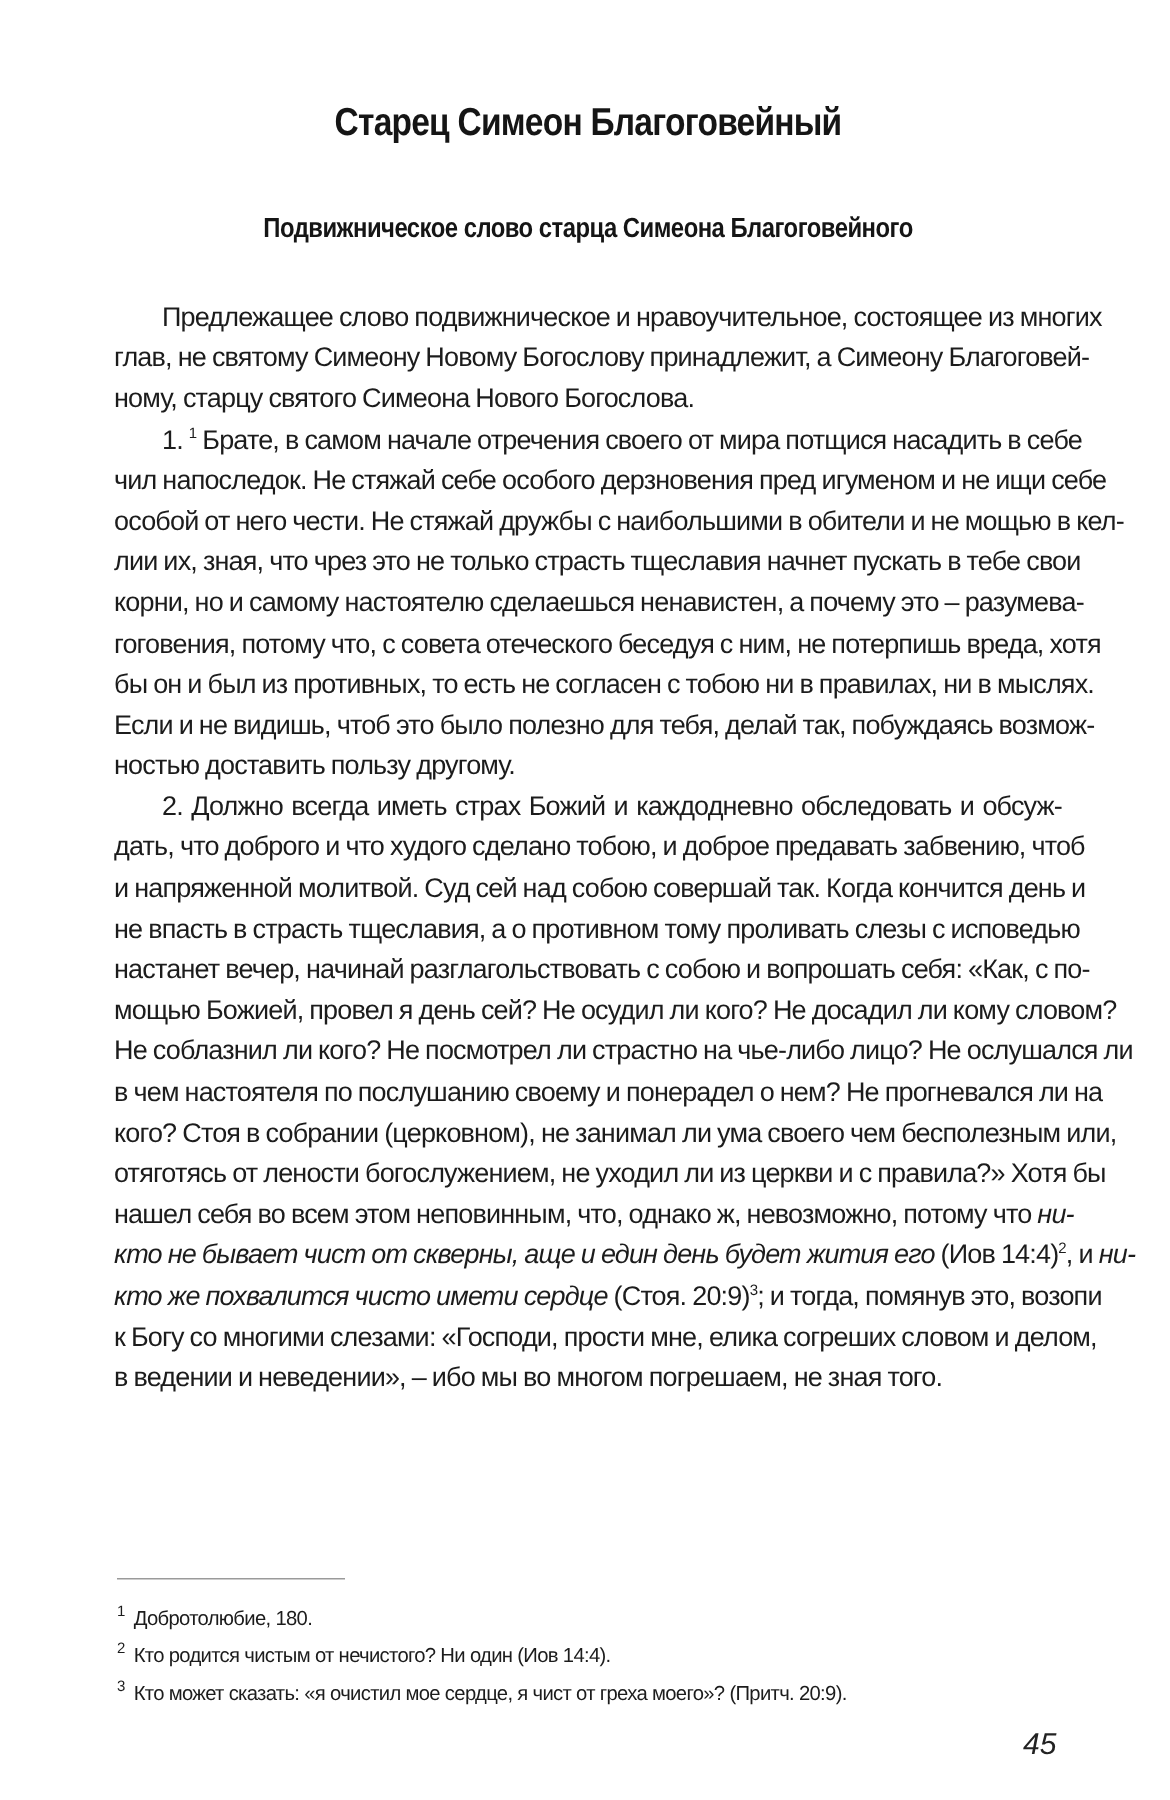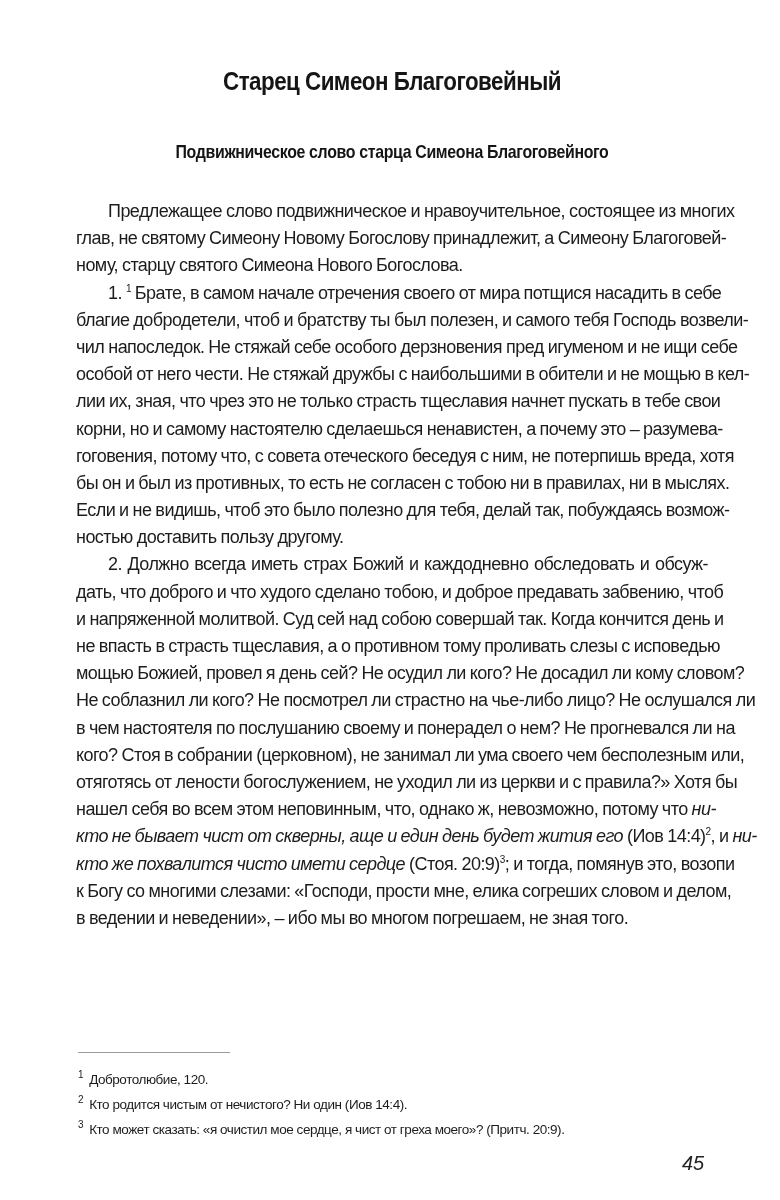--- a/index.html
+++ b/index.html
@@ -120,44 +120,44 @@
 <body>
 
 <div class="page">
   <div class="title">Старец Симеон Благоговейный</div>
   <div class="subtitle">Подвижническое слово старца Симеона Благоговейного</div>
   <div class="body" id="body-text">
       <div class="line indent"><span>Предлежащее слово подвижническое и нравоучительное, состоящее из многих</span></div>
       <div class="line"><span>глав, не святому Симеону Новому Богослову принадлежит, а Симеону Благоговей-</span></div>
       <div class="line last"><span>ному, старцу святого Симеона Нового Богослова.</span></div>
       <div class="line indent"><span>1. </span><sup>1</sup><span> Брате, в самом начале отречения своего от мира потщися насадить в себе</span></div>
-      <div class="line"><span>благие добродетели, чтоб и братству ты был полезен, и самого тебя Господь возвели-</span></div>
       <div class="line"><span>чил напоследок. Не стяжай себе особого дерзновения пред игуменом и не ищи себе</span></div>
       <div class="line"><span>особой от него чести. Не стяжай дружбы с наибольшими в обители и не мощью в кел-</span></div>
       <div class="line"><span>лии их, зная, что чрез это не только страсть тщеславия начнет пускать в тебе свои</span></div>
       <div class="line"><span>корни, но и самому настоятелю сделаешься ненавистен, а почему это – разумева-</span></div>
       <div class="line"><span>гоговения, потому что, с совета отеческого беседуя с ним, не потерпишь вреда, хотя</span></div>
       <div class="line"><span>бы он и был из противных, то есть не согласен с тобою ни в правилах, ни в мыслях.</span></div>
       <div class="line"><span>Если и не видишь, чтоб это было полезно для тебя, делай так, побуждаясь возмож-</span></div>
       <div class="line last"><span>ностью доставить пользу другому.</span></div>
       <div class="line indent"><span>2. Должно всегда иметь страх Божий и каждодневно обследовать и обсуж-</span></div>
       <div class="line"><span>дать, что доброго и что худого сделано тобою, и доброе предавать забвению, чтоб</span></div>
       <div class="line"><span>и напряженной молитвой. Суд сей над собою совершай так. Когда кончится день и</span></div>
       <div class="line"><span>не впасть в страсть тщеславия, а о противном тому проливать слезы с исповедью</span></div>
+      <div class="line"><span>настанет вечер, начинай разглагольствовать с собою и вопрошать себя: «Как, с по-</span></div>
       <div class="line"><span>мощью Божией, провел я день сей? Не осудил ли кого? Не досадил ли кому словом?</span></div>
       <div class="line"><span>Не соблазнил ли кого? Не посмотрел ли страстно на чье-либо лицо? Не ослушался ли</span></div>
       <div class="line"><span>в чем настоятеля по послушанию своему и понерадел о нем? Не прогневался ли на</span></div>
       <div class="line"><span>кого? Стоя в собрании (церковном), не занимал ли ума своего чем бесполезным или,</span></div>
       <div class="line"><span>отяготясь от лености богослужением, не уходил ли из церкви и с правила?» Хотя бы</span></div>
       <div class="line"><span>нашел себя во всем этом неповинным, что, однако ж, невозможно, потому что </span><i>ни-</i></div>
       <div class="line"><i>кто не бывает чист от скверны, аще и един день будет жития его</i><span> (Иов 14:4)</span><sup>2</sup><span>, и </span><i>ни-</i></div>
       <div class="line"><i>кто же похвалится чисто имети сердце</i><span> (Стоя. 20:9)</span><sup>3</sup><span>; и тогда, помянув это, возопи</span></div>
       <div class="line"><span>к Богу со многими слезами: «Господи, прости мне, елика согреших словом и делом,</span></div>
       <div class="line last"><span>в ведении и неведении», – ибо мы во многом погрешаем, не зная того.</span></div>
     </div>
   <div class="rule"></div>
   <div class="footnotes" id="footnotes">
-      <div class="fn"><span class="fn-num">1</span><span>Добротолюбие, 120.</span></div>
+      <div class="fn"><span class="fn-num">1</span><span>Добротолюбие, 180.</span></div>
       <div class="fn"><span class="fn-num">2</span><span>Кто родится чистым от нечистого? Ни один (Иов 14:4).</span></div>
       <div class="fn"><span class="fn-num">3</span><span>Кто может сказать: «я очистил мое сердце, я чист от греха моего»? (Притч. 20:9).</span></div>
     </div>
 </div>
 <div class="page-number">45</div>
 
 </body></html>

